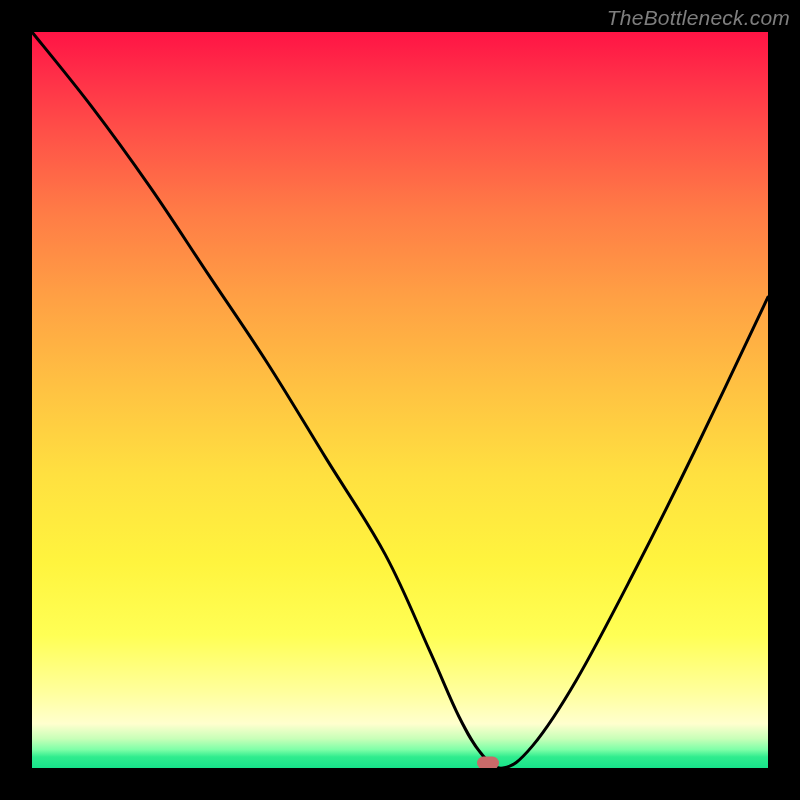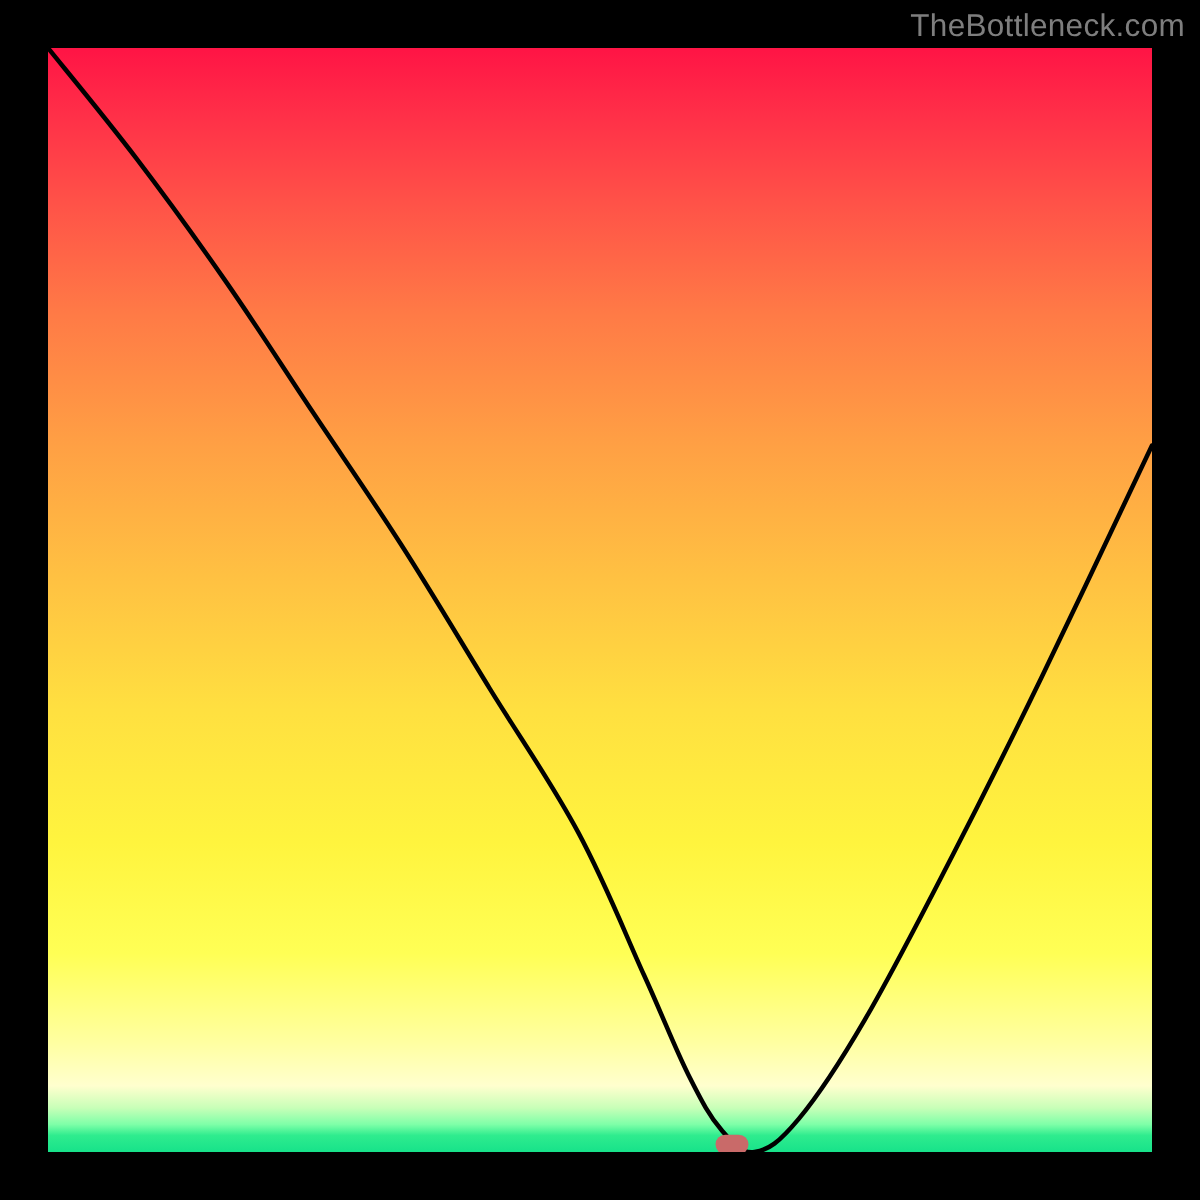--- a/index.html
+++ b/index.html
@@ -66,20 +66,21 @@
     transform: translate(-50%, -50%);
   }
   .watermark {
     position: absolute;
     top: 6px;
     right: 10px;
     color: #7e7e7e;
     font-size: 21px;
     letter-spacing: 0.2px;
     font-weight: 500;
+    font-style: italic;
   }
 </style>
 </head>
 <body>
 
 <div class="stage">
 
   <div class="watermark">TheBottleneck.com</div>
 
   <div class="plot-inner">

